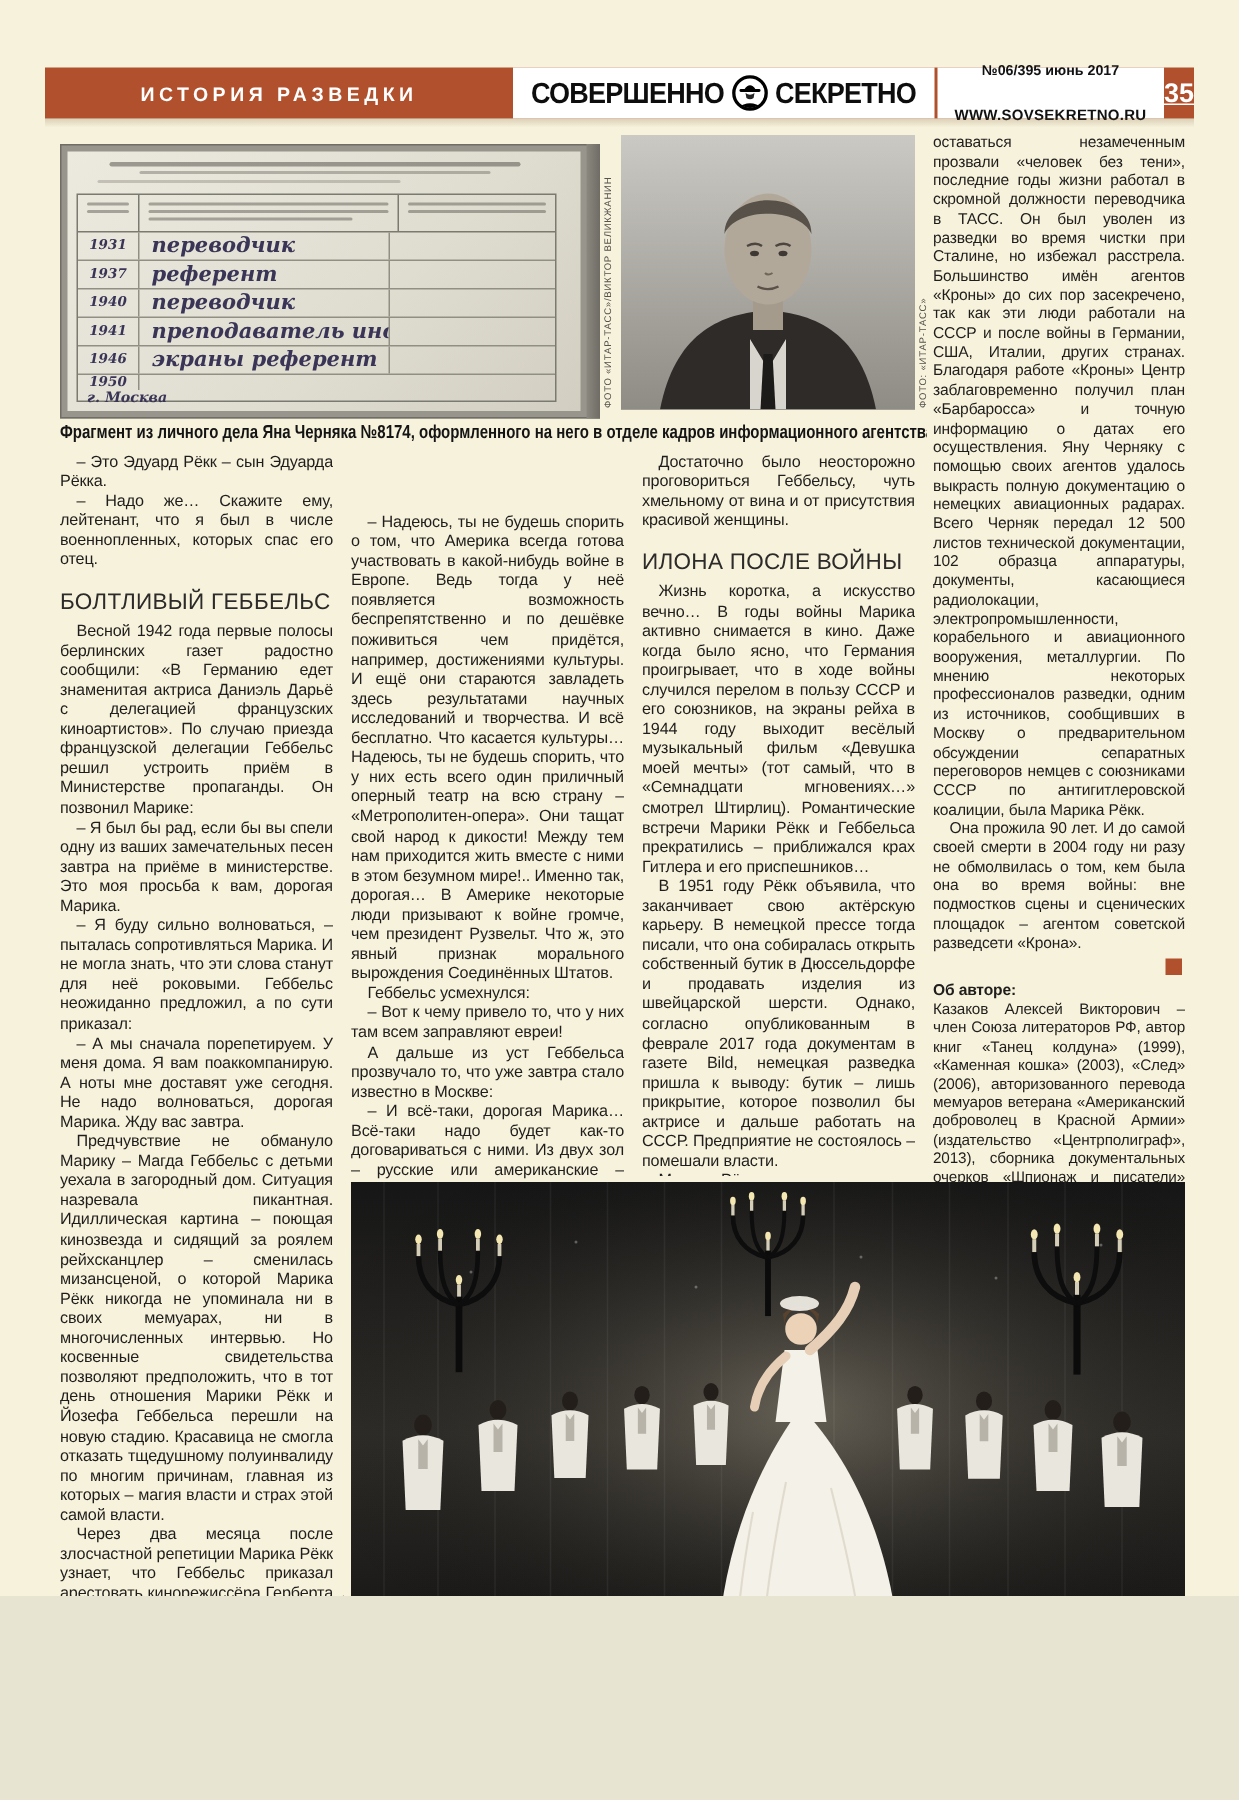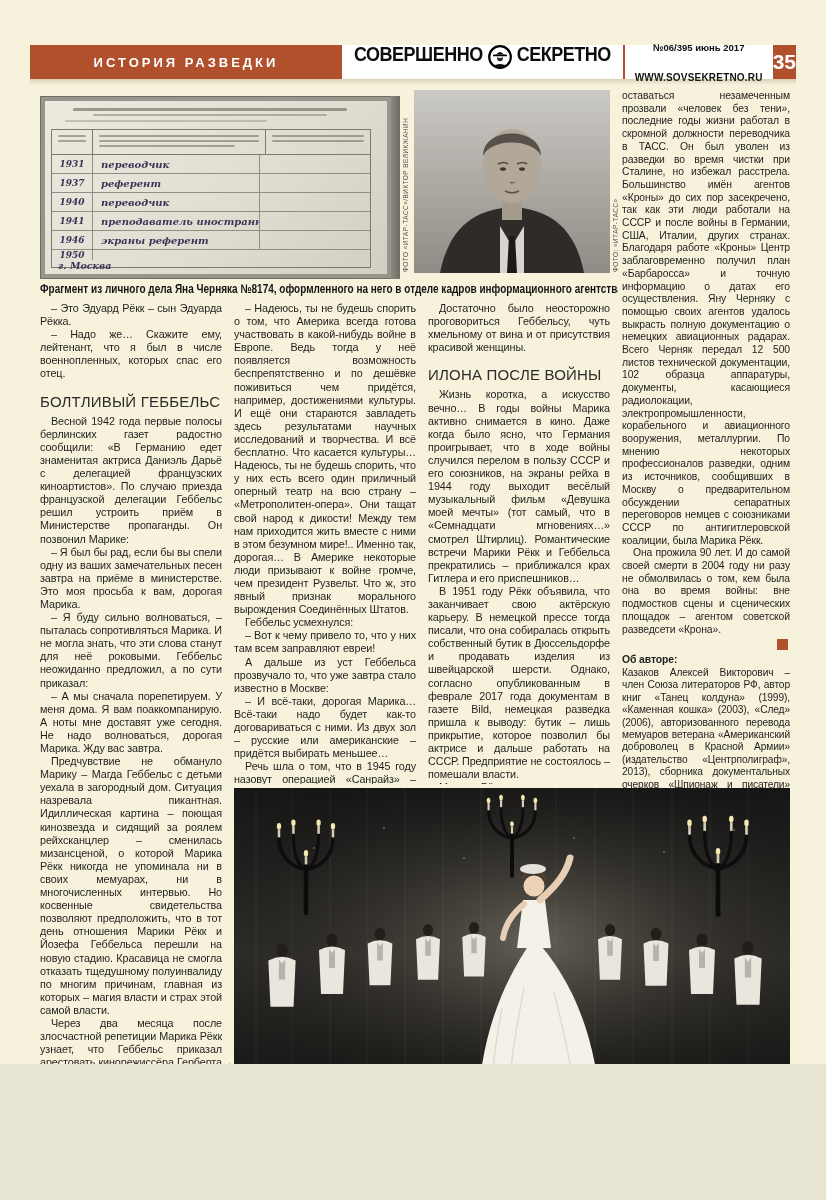--- a/index.html
+++ b/index.html
@@ -4,28 +4,28 @@
 <style>
   html,body{margin:0;padding:0;background:#e8e4d2;}
   #page{position:relative;width:826px;height:1064px;margin:0 auto;background:#f7f2dc;
         font-family:"Liberation Sans","DejaVu Sans",sans-serif;color:#1f1f1f;overflow:hidden;}
   
   .topbar{position:absolute;left:30px;top:45px;width:766px;height:34px;background:#b1502d;display:flex;align-items:stretch;}
   .topbar::after{content:"";position:absolute;left:0;right:0;top:34px;height:6px;
         background:linear-gradient(rgba(120,85,50,.22),rgba(120,85,50,0));}
   .section-title{flex:0 0 312px;display:flex;align-items:center;justify-content:center;
         color:#fff;font-weight:700;font-size:13px;letter-spacing:3px;}
-  .brand-box{background:#fff;display:flex;align-items:flex-start;justify-content:center;gap:5px;
+  .brand-box{background:#fff;display:flex;align-items:center;justify-content:center;gap:5px;
         padding:0 12px;margin-right:2px;}
   .brand{font-weight:800;font-size:18px;letter-spacing:-.5px;color:#0d0d0d;transform:scaleY(1.08);white-space:nowrap;}
   .brand-logo{width:24px;height:24px;display:block;}
   .issue-box{background:#fff;width:166px;display:flex;flex-direction:column;align-items:center;justify-content:center;gap:19px;}
   .issue-line{font-weight:700;font-size:9.5px;color:#111;}
   .site-line{font-weight:700;font-size:10px;color:#111;letter-spacing:.2px;}
-  .pageno{flex:1;display:flex;align-items:center;justify-content:center;color:#fff;font-weight:700;font-size:21px;}
+  .pageno{flex:1;display:flex;align-items:center;justify-content:center;color:#fff;font-weight:700;font-size:18px;text-decoration:underline;}
   
   .doc-photo{position:absolute;left:40px;top:96px;width:360px;height:183px;background:#98958d;
         box-shadow:inset 0 0 0 1px #6f6d66;font-weight:bold;}
   .doc-paper{position:absolute;left:5px;top:5px;right:13px;bottom:5px;
         background:linear-gradient(135deg,#ece9df 0%,#dfdcd0 60%,#d2cfc2 100%);overflow:hidden;}
   .doc-edge{position:absolute;right:0;top:0;width:9px;height:100%;background:linear-gradient(90deg,#8a887f,#6e6c64);}
   .blur{position:absolute;height:3px;background:rgba(90,88,80,.55);border-radius:2px;}
   .b1{left:28px;right:40px;top:7px;}
   .b2{left:48px;right:60px;top:13px;height:2px;opacity:.7;}
   .b3{left:20px;right:120px;top:19px;height:2px;opacity:.5;}
@@ -35,38 +35,38 @@
   .doc-thead>div:last-child{border-right:none;}
   .th-y{width:40px;} .th-p{flex:1;} .th-l{width:104px;}
   .th-bar{position:absolute;left:6px;right:6px;height:2px;background:rgba(95,93,85,.5);border-radius:1px;}
   .tb1{top:5px;} .tb2{top:10px;} .tb3{top:15px;right:30px !important;}
   .doc-row{display:flex;height:18px;border-bottom:1px solid #918f84;align-items:center;
         font-family:"DejaVu Serif",serif;font-style:italic;color:#3a3557;}
   .doc-row:last-child{border-bottom:none;flex-direction:column;}
   .doc-year{width:40px;border-right:1px solid #918f84;align-self:stretch;display:flex;align-items:center;
         justify-content:center;font-size:9px;}
   .doc-pos{flex:1;border-right:1px solid #918f84;align-self:stretch;display:flex;align-items:center;
-        padding-left:8px;font-size:10px;white-space:nowrap;overflow:hidden;}
+        padding-left:8px;font-size:14px;white-space:nowrap;overflow:hidden;}
   .doc-place{width:104px;align-self:stretch;display:flex;align-items:center;padding-left:6px;font-size:9.5px;}
   .portrait{position:absolute;left:414px;top:90px;width:196px;height:183px;background:#b5b2ac;overflow:hidden;
         box-shadow:inset 0 0 0 1px #77756f;}
   .portrait svg{display:block;width:100%;height:100%;}
   .credit{position:absolute;writing-mode:vertical-rl;transform:rotate(180deg);font-size:6.4px;
         color:#55524c;letter-spacing:.5px;white-space:nowrap;}
   .credit-doc{left:402px;top:118px;height:154px;}
   .credit-portrait{left:612px;top:118px;height:154px;}
   .credit-film{left:224px;top:995px;height:128px;}
   .photo-caption{position:absolute;left:40px;top:279px;width:578px;height:18px;overflow:hidden;}
   .photo-caption span{display:inline-block;transform:scaleX(.8);transform-origin:0 50%;
         font-weight:700;font-size:12.5px;color:#141414;white-space:nowrap;}
   
   .col{position:absolute;top:302px;width:182px;overflow:hidden;font-size:10.8px;line-height:13.1px;
         letter-spacing:-.1px;color:#201e1c;}
   .col1{left:40px;height:838px;}
-  .col2{left:234px;height:482px;}
+  .col2{left:234px;height:482px;margin-top:40px;}
   .col3{left:428px;height:482px;}
   .col4{left:622px;top:90px;width:168px;height:700px;font-size:10.4px;line-height:12.7px;}
   .para{margin:0;text-indent:11px;text-align:justify;}
   .para.noind{text-indent:0;}
   .para.abhead{font-weight:700;text-indent:0;margin-top:2px;}
   .para.about{text-indent:0;font-size:10.2px;line-height:12.4px;}
   .subhead{font-weight:500;font-size:15px;letter-spacing:.2px;color:#2d2b29;margin:14px 0 7px;text-indent:0;}
   .endmark-row{text-align:right;margin:3px 2px 0 0;line-height:11px;}
   .endmark{display:inline-block;width:11px;height:11px;background:#b1502d;}
   

